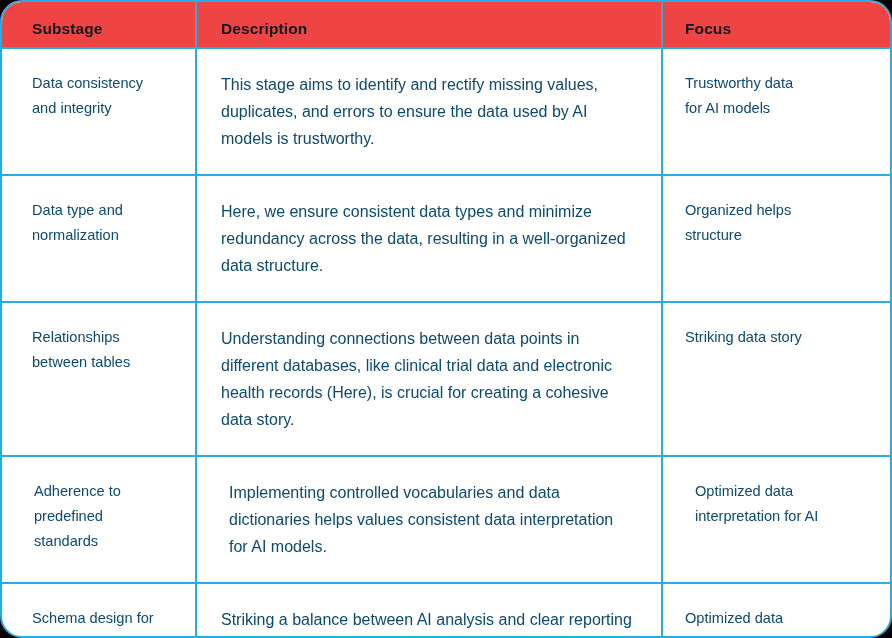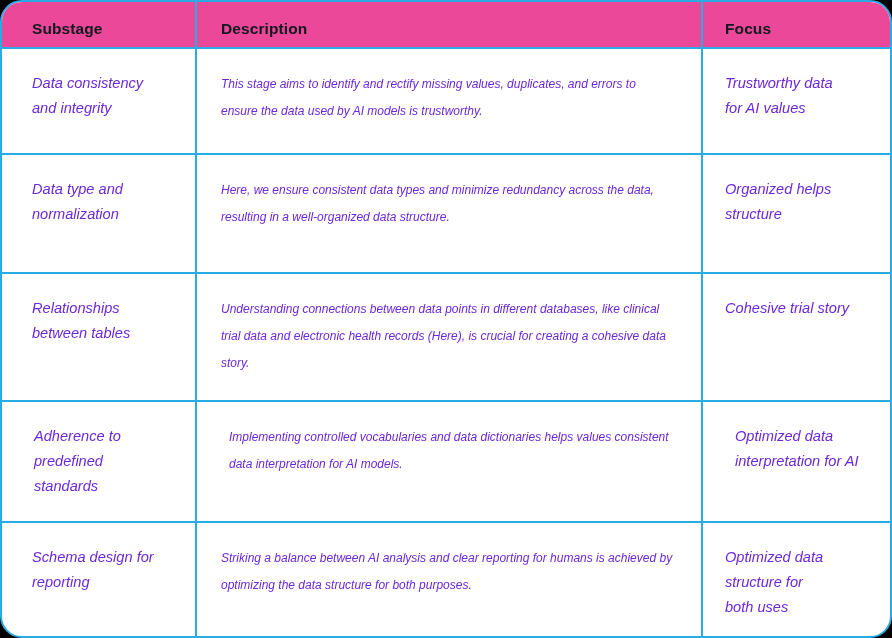--- a/index.html
+++ b/index.html
@@ -45,21 +45,21 @@
     border-bottom: 2px solid #29ace4;
     border-right: 2px solid #29ace4;
   }
 
   .cell.col-focus {
     border-right: none;
   }
 
   
   .header-row .cell {
-    background: #ec4899;
+    background: #ef4444;
     height: 46px;
     vertical-align: middle;
     padding: 8px 0 0 30px;
   }
   .header-row .cell.col-desc { padding-left: 24px; }
   .header-row .cell.col-focus { padding-left: 22px; }
 
   .header-label {
     font-size: 15.5px;
     font-weight: bold;
@@ -72,33 +72,32 @@
   
   .body-row .cell {
     padding-top: 22px;
     padding-bottom: 22px;
   }
   .body-row:last-child .cell {
     border-bottom: none;
   }
 
   .col-substage { width: 194px; padding-left: 30px; padding-right: 14px; }
-  .col-desc     { width: 506px; padding-left: 24px; padding-right: 26px; }
+  .col-desc     { width: 466px; padding-left: 24px; padding-right: 26px; }
   .col-focus    { width: 232px; padding-left: 22px; padding-right: 16px; }
 
   .cell-text {
     display: block;
     font-size: 14.6px;
     line-height: 25px;
-    color: #6d28d9;
+    color: #0c4a6e;
     white-space: pre-line;
-    font-style: italic;
   }
   .col-desc .cell-text {
-    font-size: 12px;
+    font-size: 16px;
     line-height: 27px;
   }
 
   
   .row-1 .cell { height: 106px; }
   .row-2 .cell { height: 119px; }
   .row-3 .cell { height: 128px; margin-left: 16px; }
   .row-4 .cell { height: 119px; padding-left: 32px; }
   .row-5 .cell { height: 120px; }
 </style>
@@ -123,21 +122,21 @@
     <div class="row body-row row-1">
       <div class="cell col-substage">
         <span class="cell-text">Data consistency
 and integrity</span>
       </div>
       <div class="cell col-desc">
         <span class="cell-text">This stage aims to identify and rectify missing values, duplicates, and errors to ensure the data used by AI models is trustworthy.</span>
       </div>
       <div class="cell col-focus">
         <span class="cell-text">Trustworthy data
-for AI values</span>
+for AI models</span>
       </div>
     </div>
 
     <div class="row body-row row-2">
       <div class="cell col-substage">
         <span class="cell-text">Data type and
 normalization</span>
       </div>
       <div class="cell col-desc">
         <span class="cell-text">Here, we ensure consistent data types and minimize redundancy across the data, resulting in a well-organized data structure.</span>
@@ -150,21 +149,21 @@
 
     <div class="row body-row row-3">
       <div class="cell col-substage">
         <span class="cell-text">Relationships
 between tables</span>
       </div>
       <div class="cell col-desc">
         <span class="cell-text">Understanding connections between data points in different databases, like clinical trial data and electronic health records (Here), is crucial for creating a cohesive data story.</span>
       </div>
       <div class="cell col-focus">
-        <span class="cell-text">Cohesive trial story</span>
+        <span class="cell-text">Striking data story</span>
       </div>
     </div>
 
     <div class="row body-row row-4">
       <div class="cell col-substage">
         <span class="cell-text">Adherence to
 predefined
 standards</span>
       </div>
       <div class="cell col-desc">

